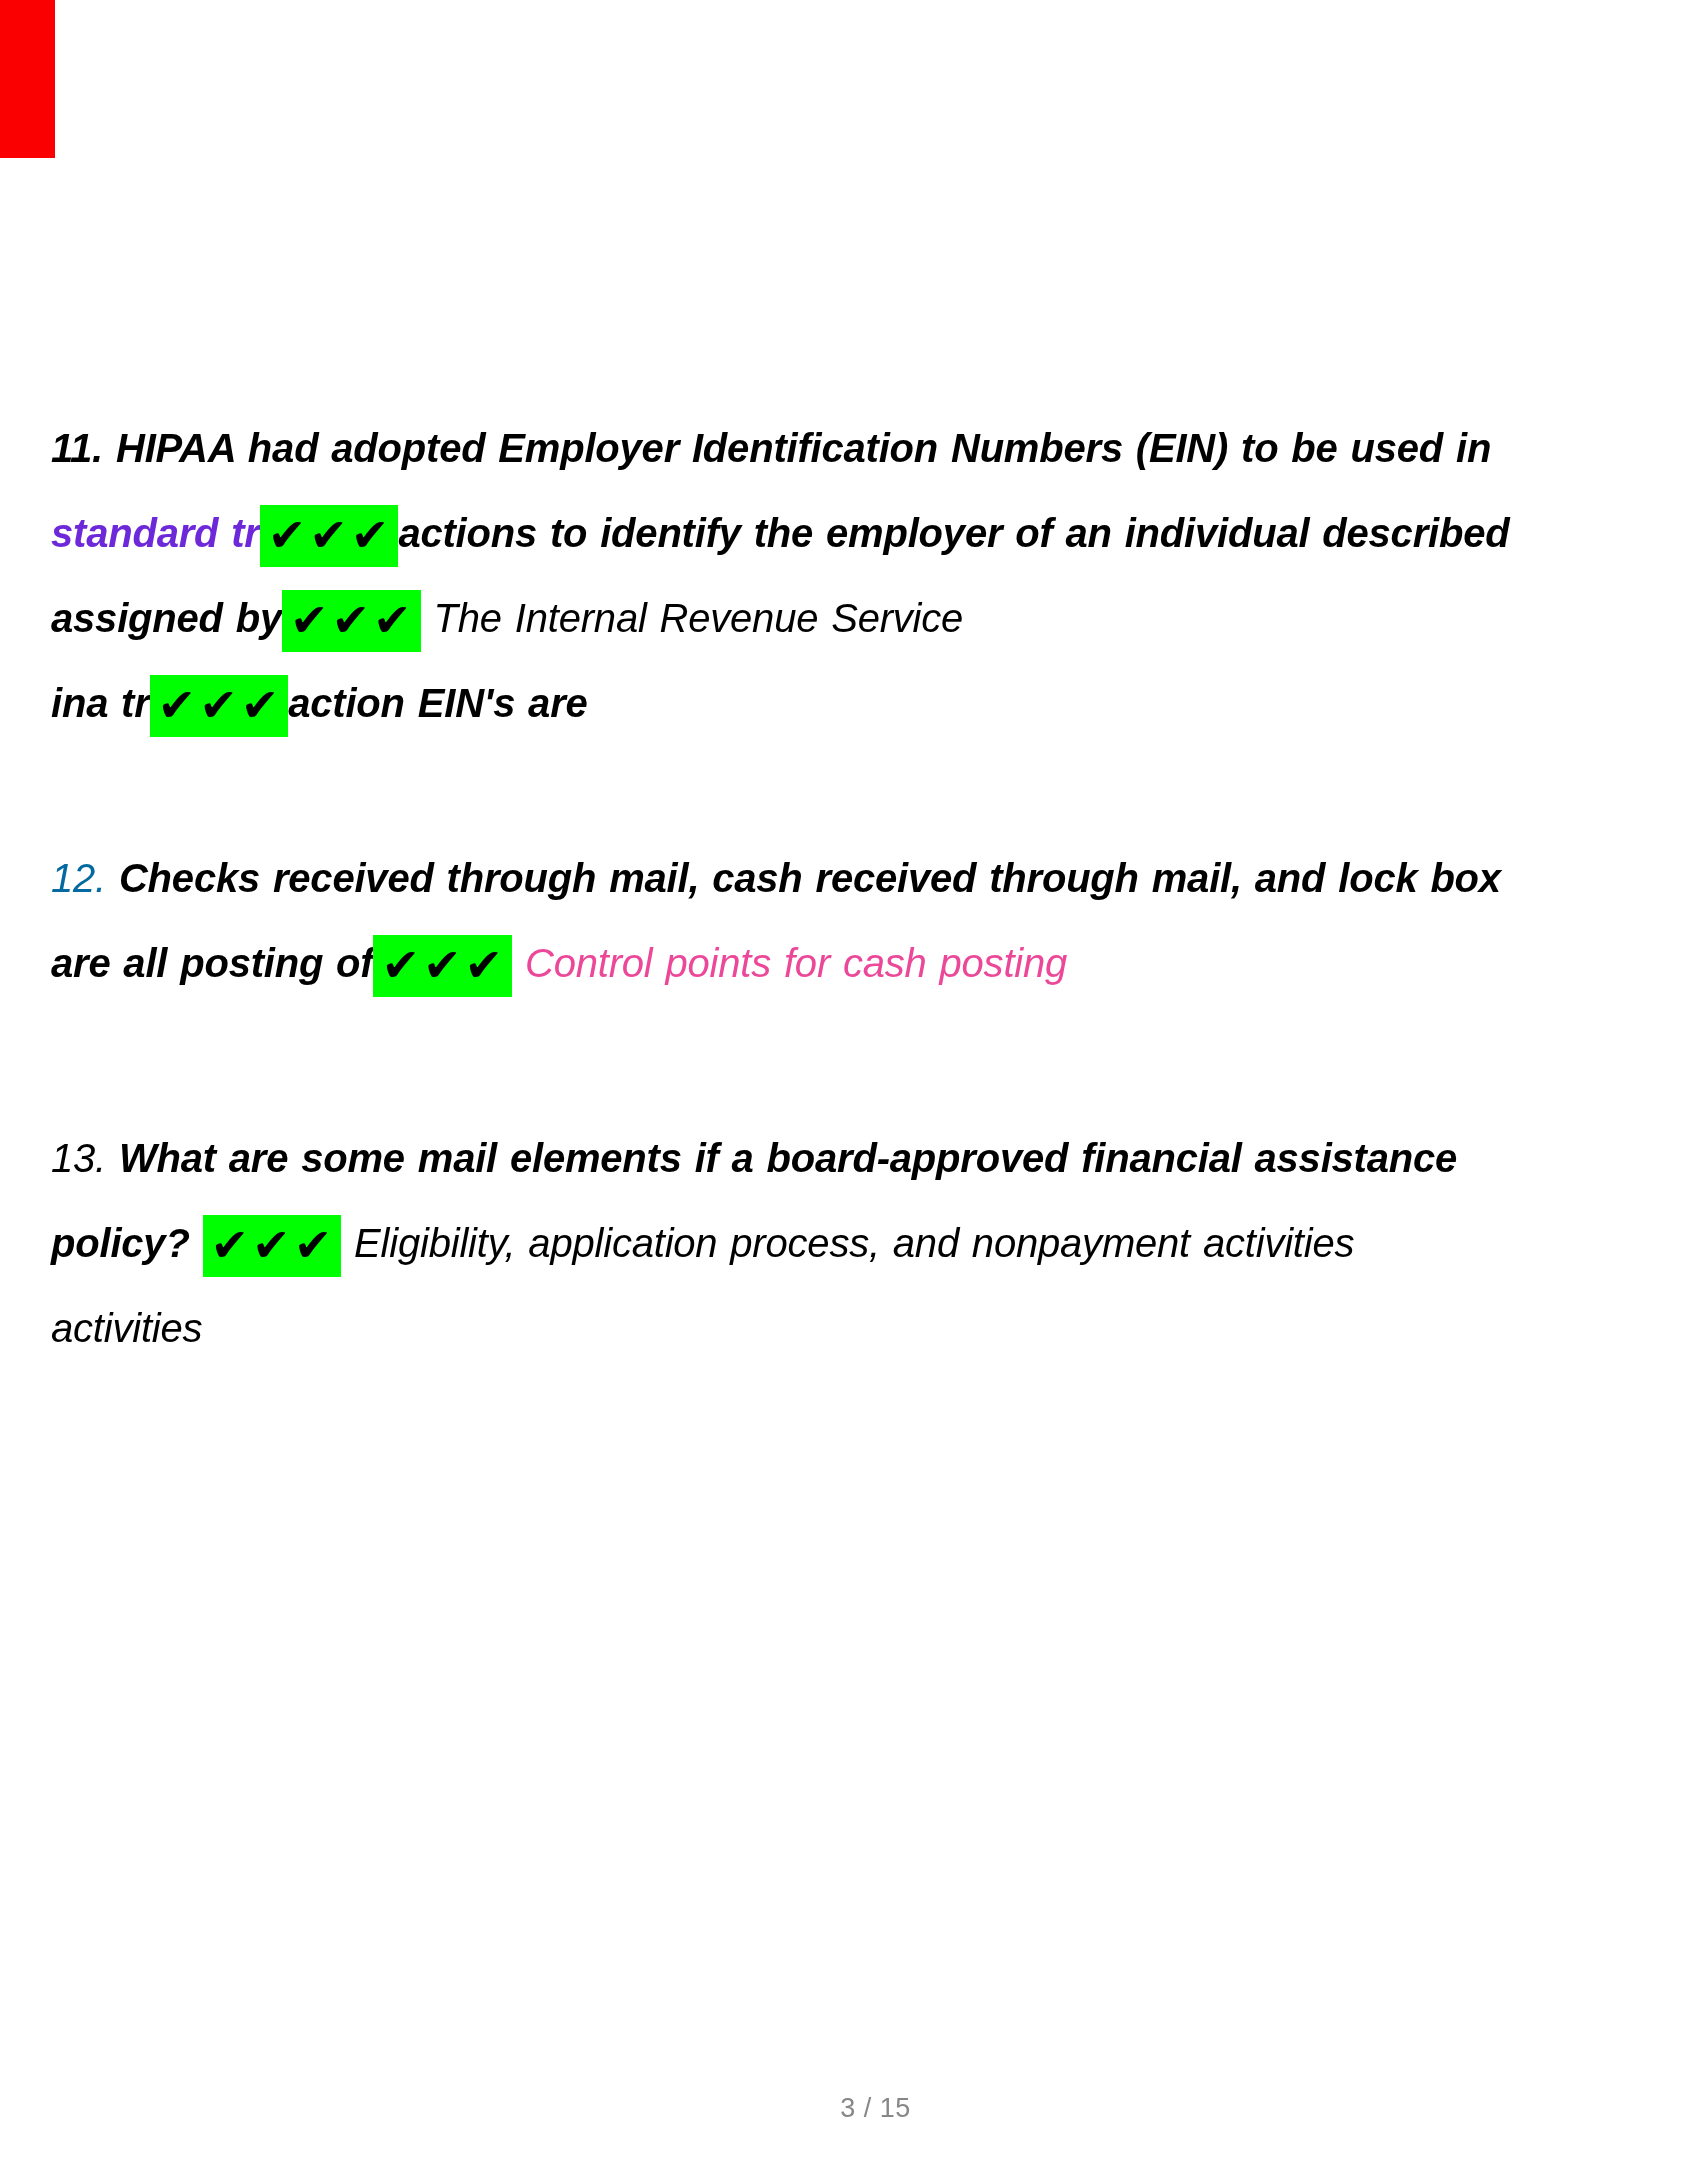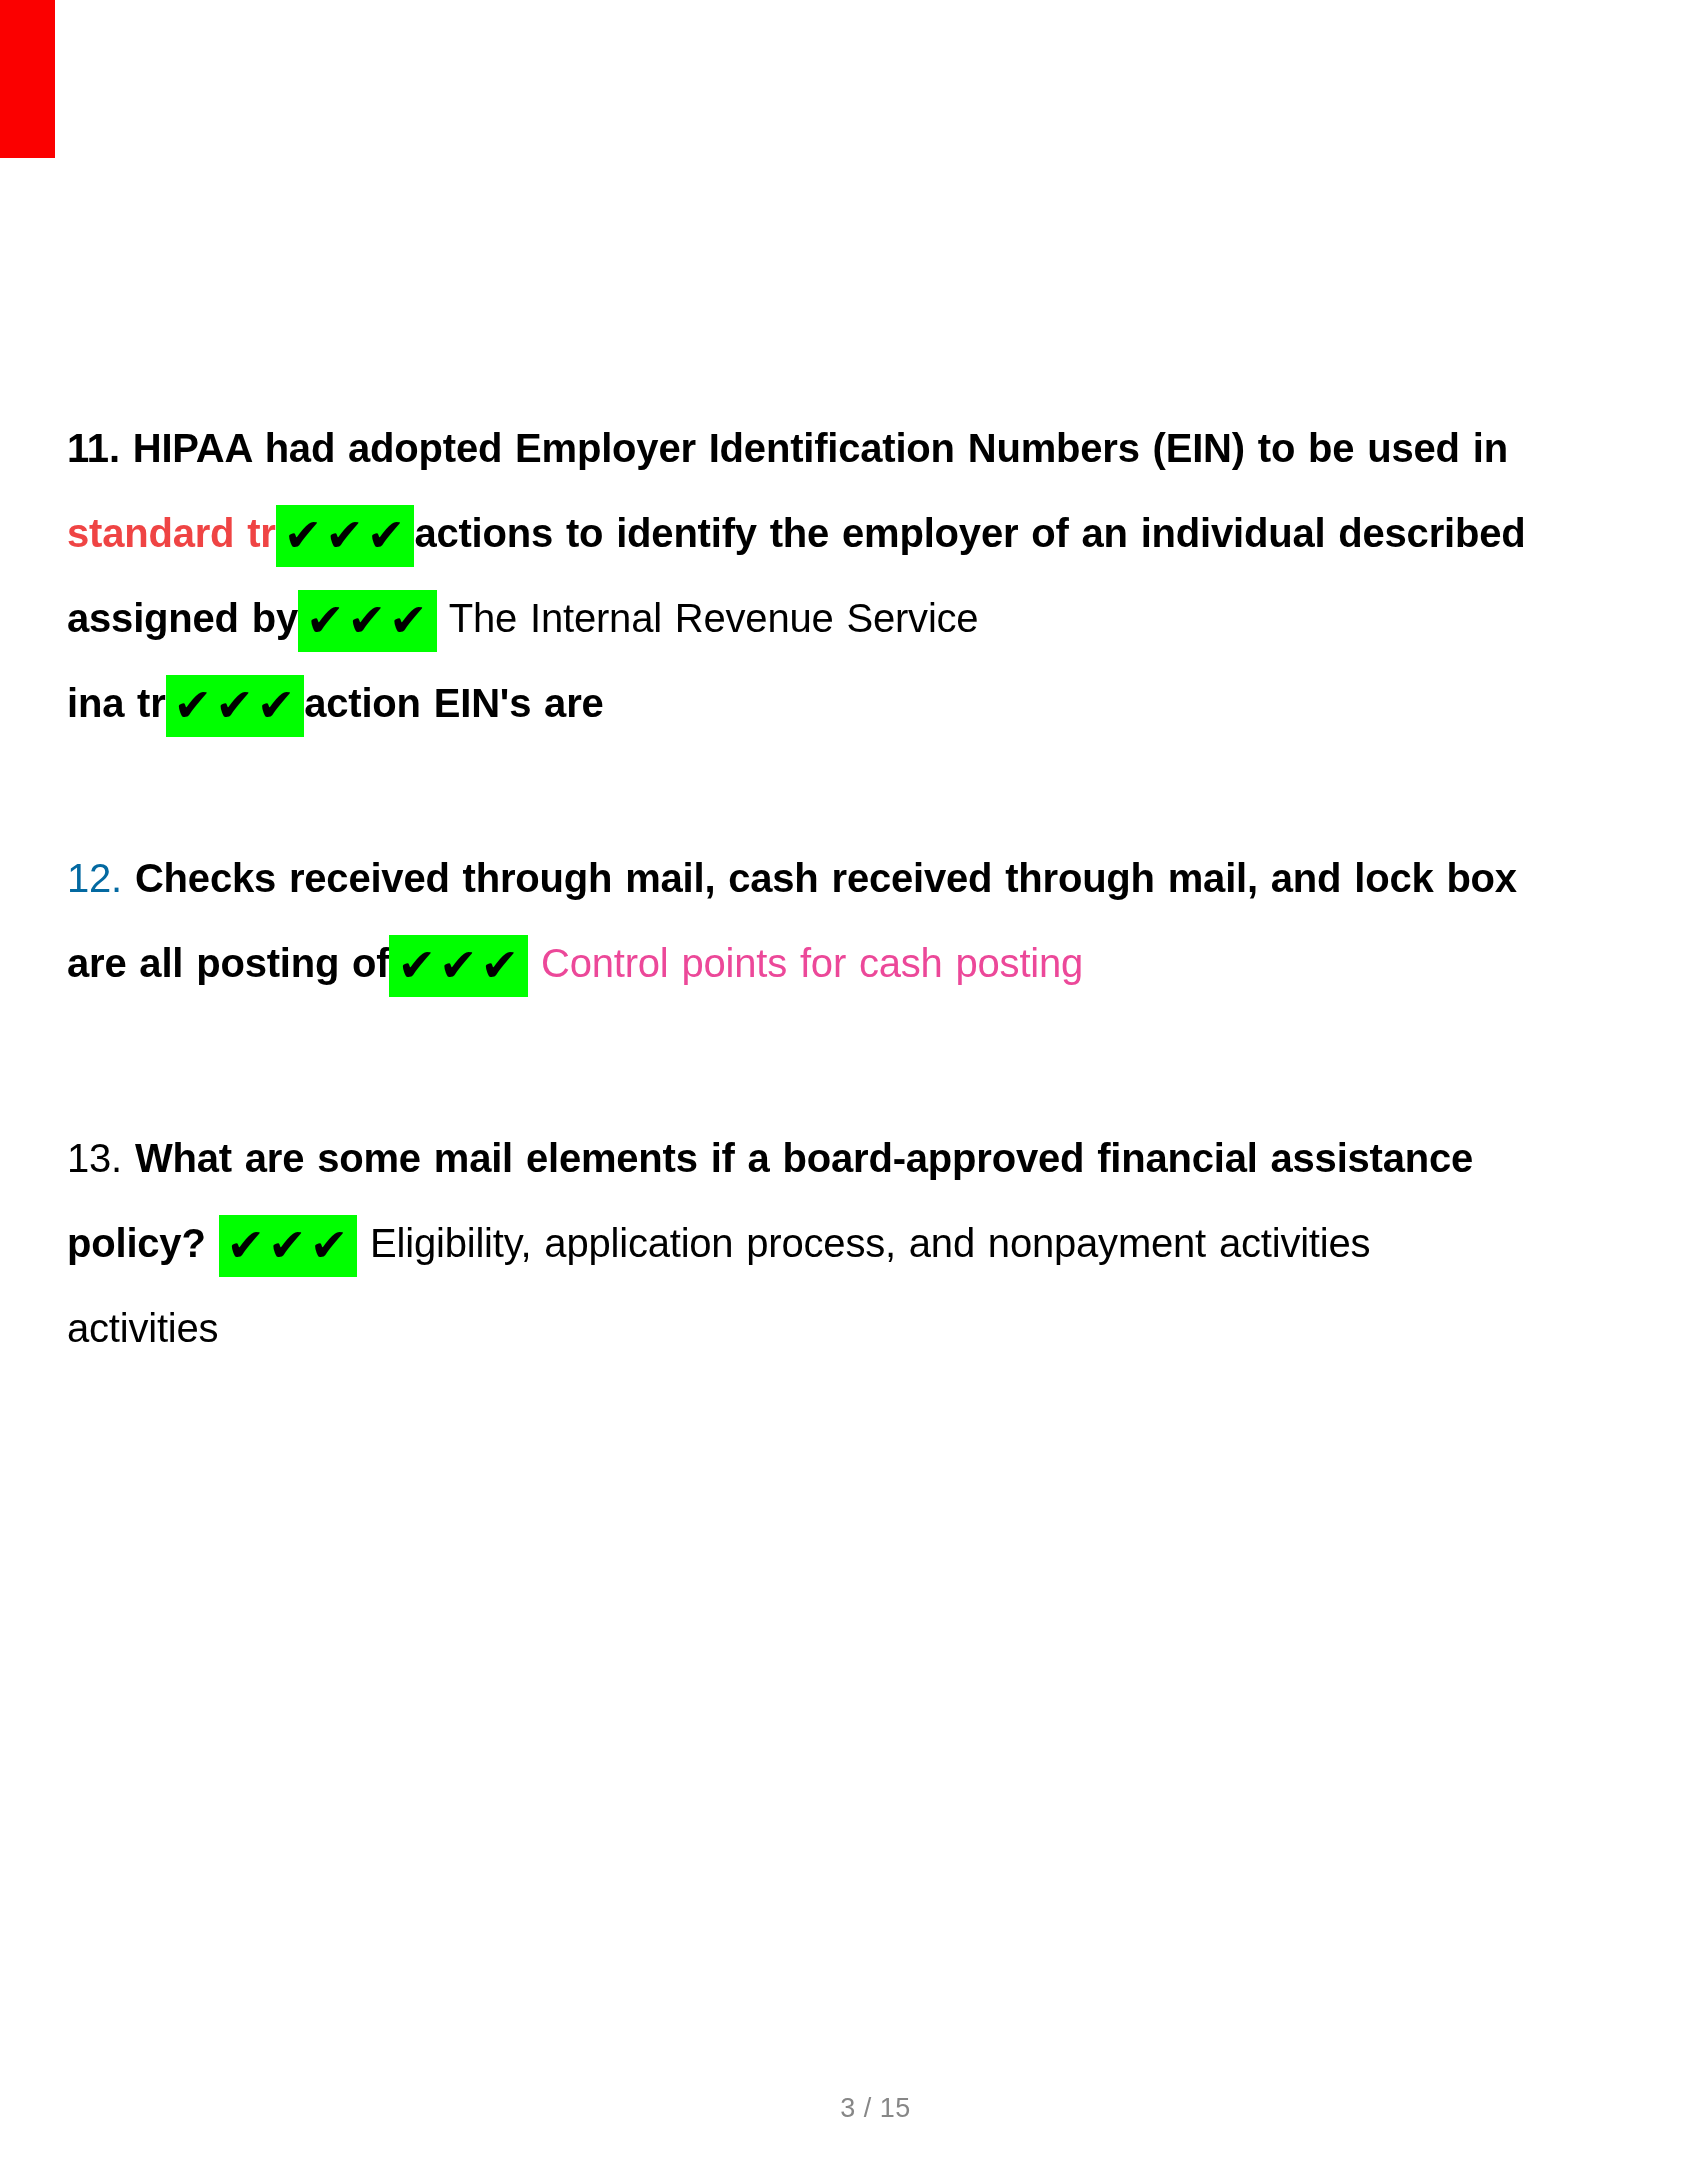--- a/index.html
+++ b/index.html
@@ -20,24 +20,25 @@
   .corner-marker {
     position: absolute;
     left: 0;
     top: 0;
     width: 55px;
     height: 158px;
     background: #fb0000;
   }
   .questions {
     position: absolute;
-    left: 16px;
+    left: 0;
     top: 0;
     width: 1568px;
     height: 2178px;
+    font-style: italic;
   }
   .para {
     position: absolute;
     left: 51px;
     width: 1604px;
   }
   .para0 { top: 406px; }
   .para1 { top: 836px; }
   .para2 { top: 1116px; }
   .line {
@@ -78,21 +79,21 @@
   }
 </style>
 </head>
 <body>
 
 <div class="page" style="background: rgb(255, 255, 255);">
   <div class="corner-marker" style="background: rgb(251, 0, 0);"></div>
   <div class="questions" id="questions">
       <div class="para para0">
         <div class="line"><span class="run b" style="color: rgb(0, 0, 0);">11. HIPAA had adopted Employer Identification Numbers (EIN) to be used in</span></div>
-        <div class="line"><span class="run b" style="color: #ef4444;">standard tr</span><span class="run hl" style="background: rgb(0, 255, 0); color: rgb(0, 0, 0);">✔✔✔</span><span class="run b" style="color: rgb(0, 0, 0);">actions to identify the employer of an individual described</span></div>
+        <div class="line"><span class="run b" style="color: #6d28d9;">standard tr</span><span class="run hl" style="background: rgb(0, 255, 0); color: rgb(0, 0, 0);">✔✔✔</span><span class="run b" style="color: rgb(0, 0, 0);">actions to identify the employer of an individual described</span></div>
         <div class="line"><span class="run b" style="color: rgb(0, 0, 0);">assigned by</span><span class="run hl" style="background: rgb(0, 255, 0); color: rgb(0, 0, 0);">✔✔✔</span><span class="run r" style="color: rgb(0, 0, 0);"> The Internal Revenue Service</span></div>
         <div class="line"><span class="run b" style="color: rgb(0, 0, 0);">ina tr</span><span class="run hl" style="background: rgb(0, 255, 0); color: rgb(0, 0, 0);">✔✔✔</span><span class="run b" style="color: rgb(0, 0, 0);">action EIN's are</span></div>
       </div>
       <div class="para para1">
         <div class="line"><span class="run r" style="color: #0369a1;">12. </span><span class="run b" style="color: rgb(0, 0, 0);">Checks received through mail, cash received through mail, and lock box</span></div>
         <div class="line"><span class="run b" style="color: rgb(0, 0, 0);">are all posting of</span><span class="run hl" style="background: rgb(0, 255, 0); color: rgb(0, 0, 0);">✔✔✔</span><span class="run r" style="color: #ec4899;"> Control points for cash posting</span></div>
       </div>
       <div class="para para2">
         <div class="line"><span class="run r" style="color: rgb(0, 0, 0);">13. </span><span class="run b" style="color: rgb(0, 0, 0);">What are some mail elements if a board-approved financial assistance</span></div>
         <div class="line"><span class="run b" style="color: rgb(0, 0, 0);">policy? </span><span class="run hl" style="background: rgb(0, 255, 0); color: rgb(0, 0, 0);">✔✔✔</span><span class="run r" style="color: rgb(0, 0, 0);"> Eligibility, application process, and nonpayment activities</span></div>

